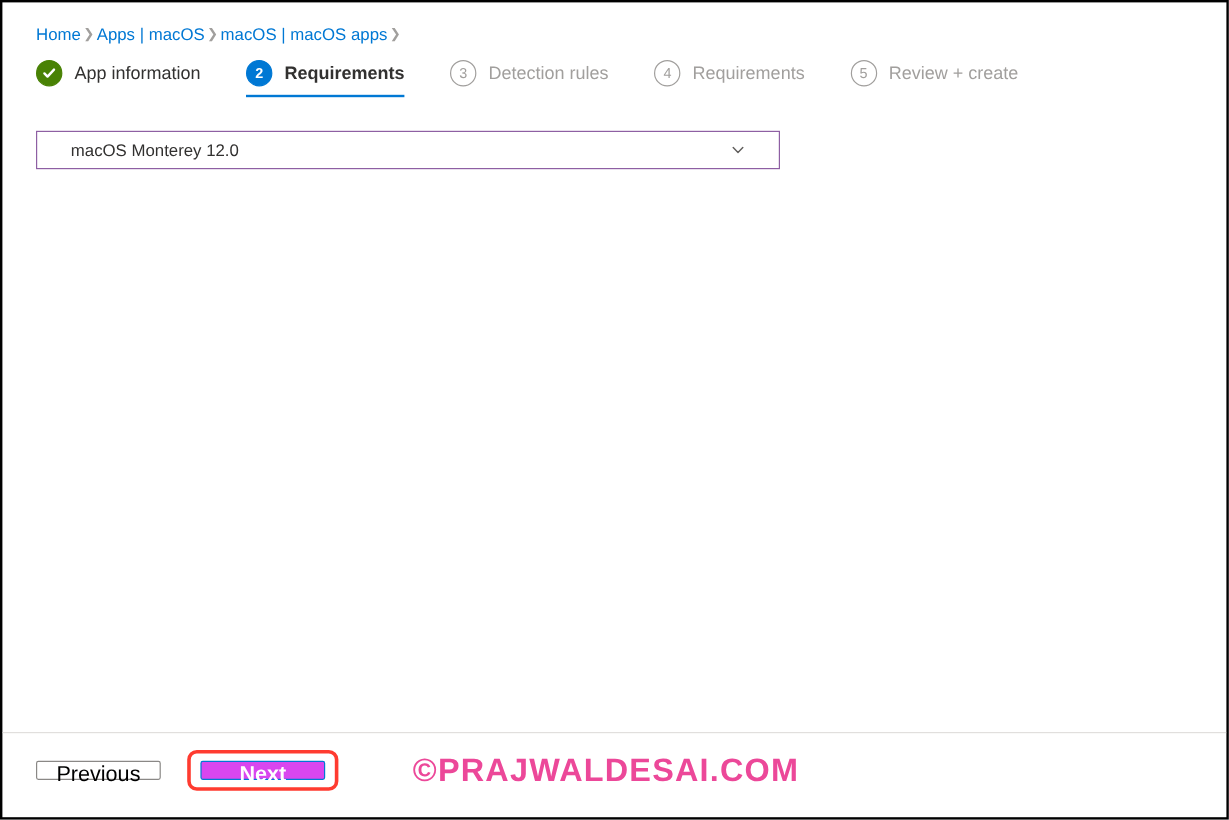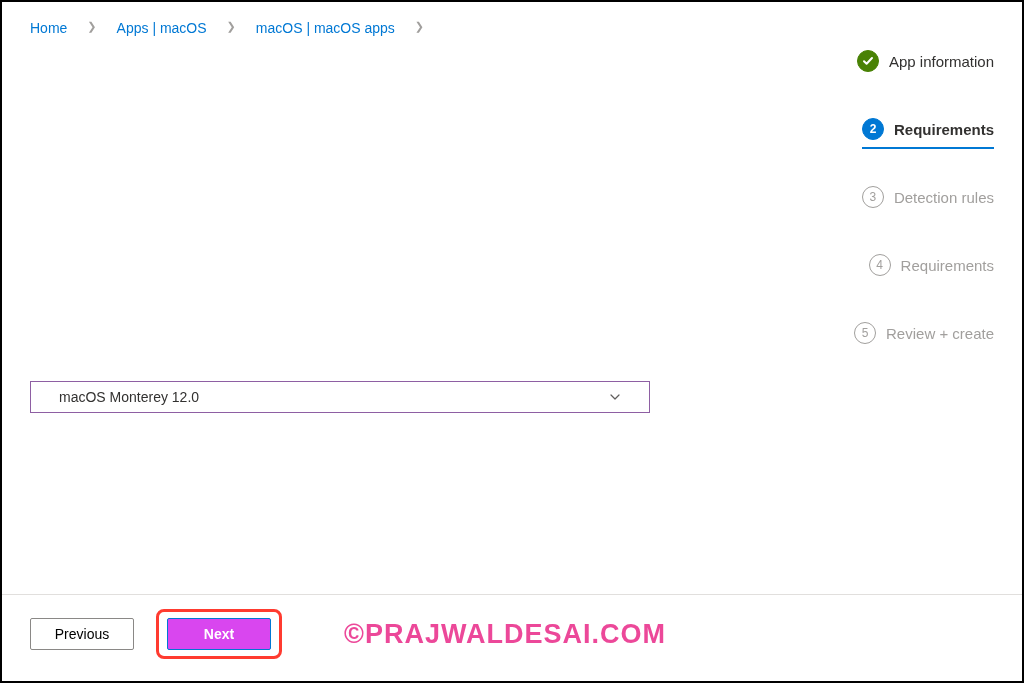--- a/index.html
+++ b/index.html
@@ -11,22 +11,22 @@
       position: relative;
       border: 2px solid #000;
     }
     .content-wrap {
       padding: 18px 28px 0 28px;
     }
     .breadcrumb {
       font-size: 14px;
       color: #605e5c;
       display: flex;
-      align-items: flex-start;
-      gap: 20px;
+      align-items: center;
+      gap: 2px;
       margin-bottom: 14px;
     }
     .breadcrumb a {
       color: #0078d4;
       text-decoration: none;
     }
     .breadcrumb .sep { color: #a19f9d; font-size: 11px; }
     .page-title-row {
       display: flex;
       align-items: center;
@@ -46,24 +46,23 @@
     }
     .subtitle {
       font-size: 13px;
       color: #605e5c;
       margin-top: 2px;
       margin-bottom: 48px;
     }
     .stepper {
       display: flex;
       gap: 38px;
-      align-items: flex-end;
+      align-items: flex-start;
       border-bottom: 1px solid transparent;
       margin-bottom: 28px;
-      flex-direction: column;
     }
     .step {
       display: flex;
       align-items: center;
       gap: 10px;
       font-size: 15px;
       color: #a19f9d;
       padding-bottom: 8px;
       position: relative;
     }
@@ -156,23 +155,23 @@
       left: 0;
       right: 0;
       bottom: 0;
       border-top: 1px solid #e1dfdd;
       padding: 14px 28px 22px 28px;
       display: flex;
       align-items: center;
       gap: 22px;
     }
     .btn {
-      height: 32px;
+      height: 16px;
       min-width: 104px;
-      font-size: 14px;
+      font-size: 18px;
       border: 1px solid #8a8886;
       background: #fff;
       cursor: pointer;
       border-radius: 2px;
       padding: 0 16px;
     }
     .btn-primary {
       background: #d946ef;
       border-color: #0078d4;
       color: #fff;

